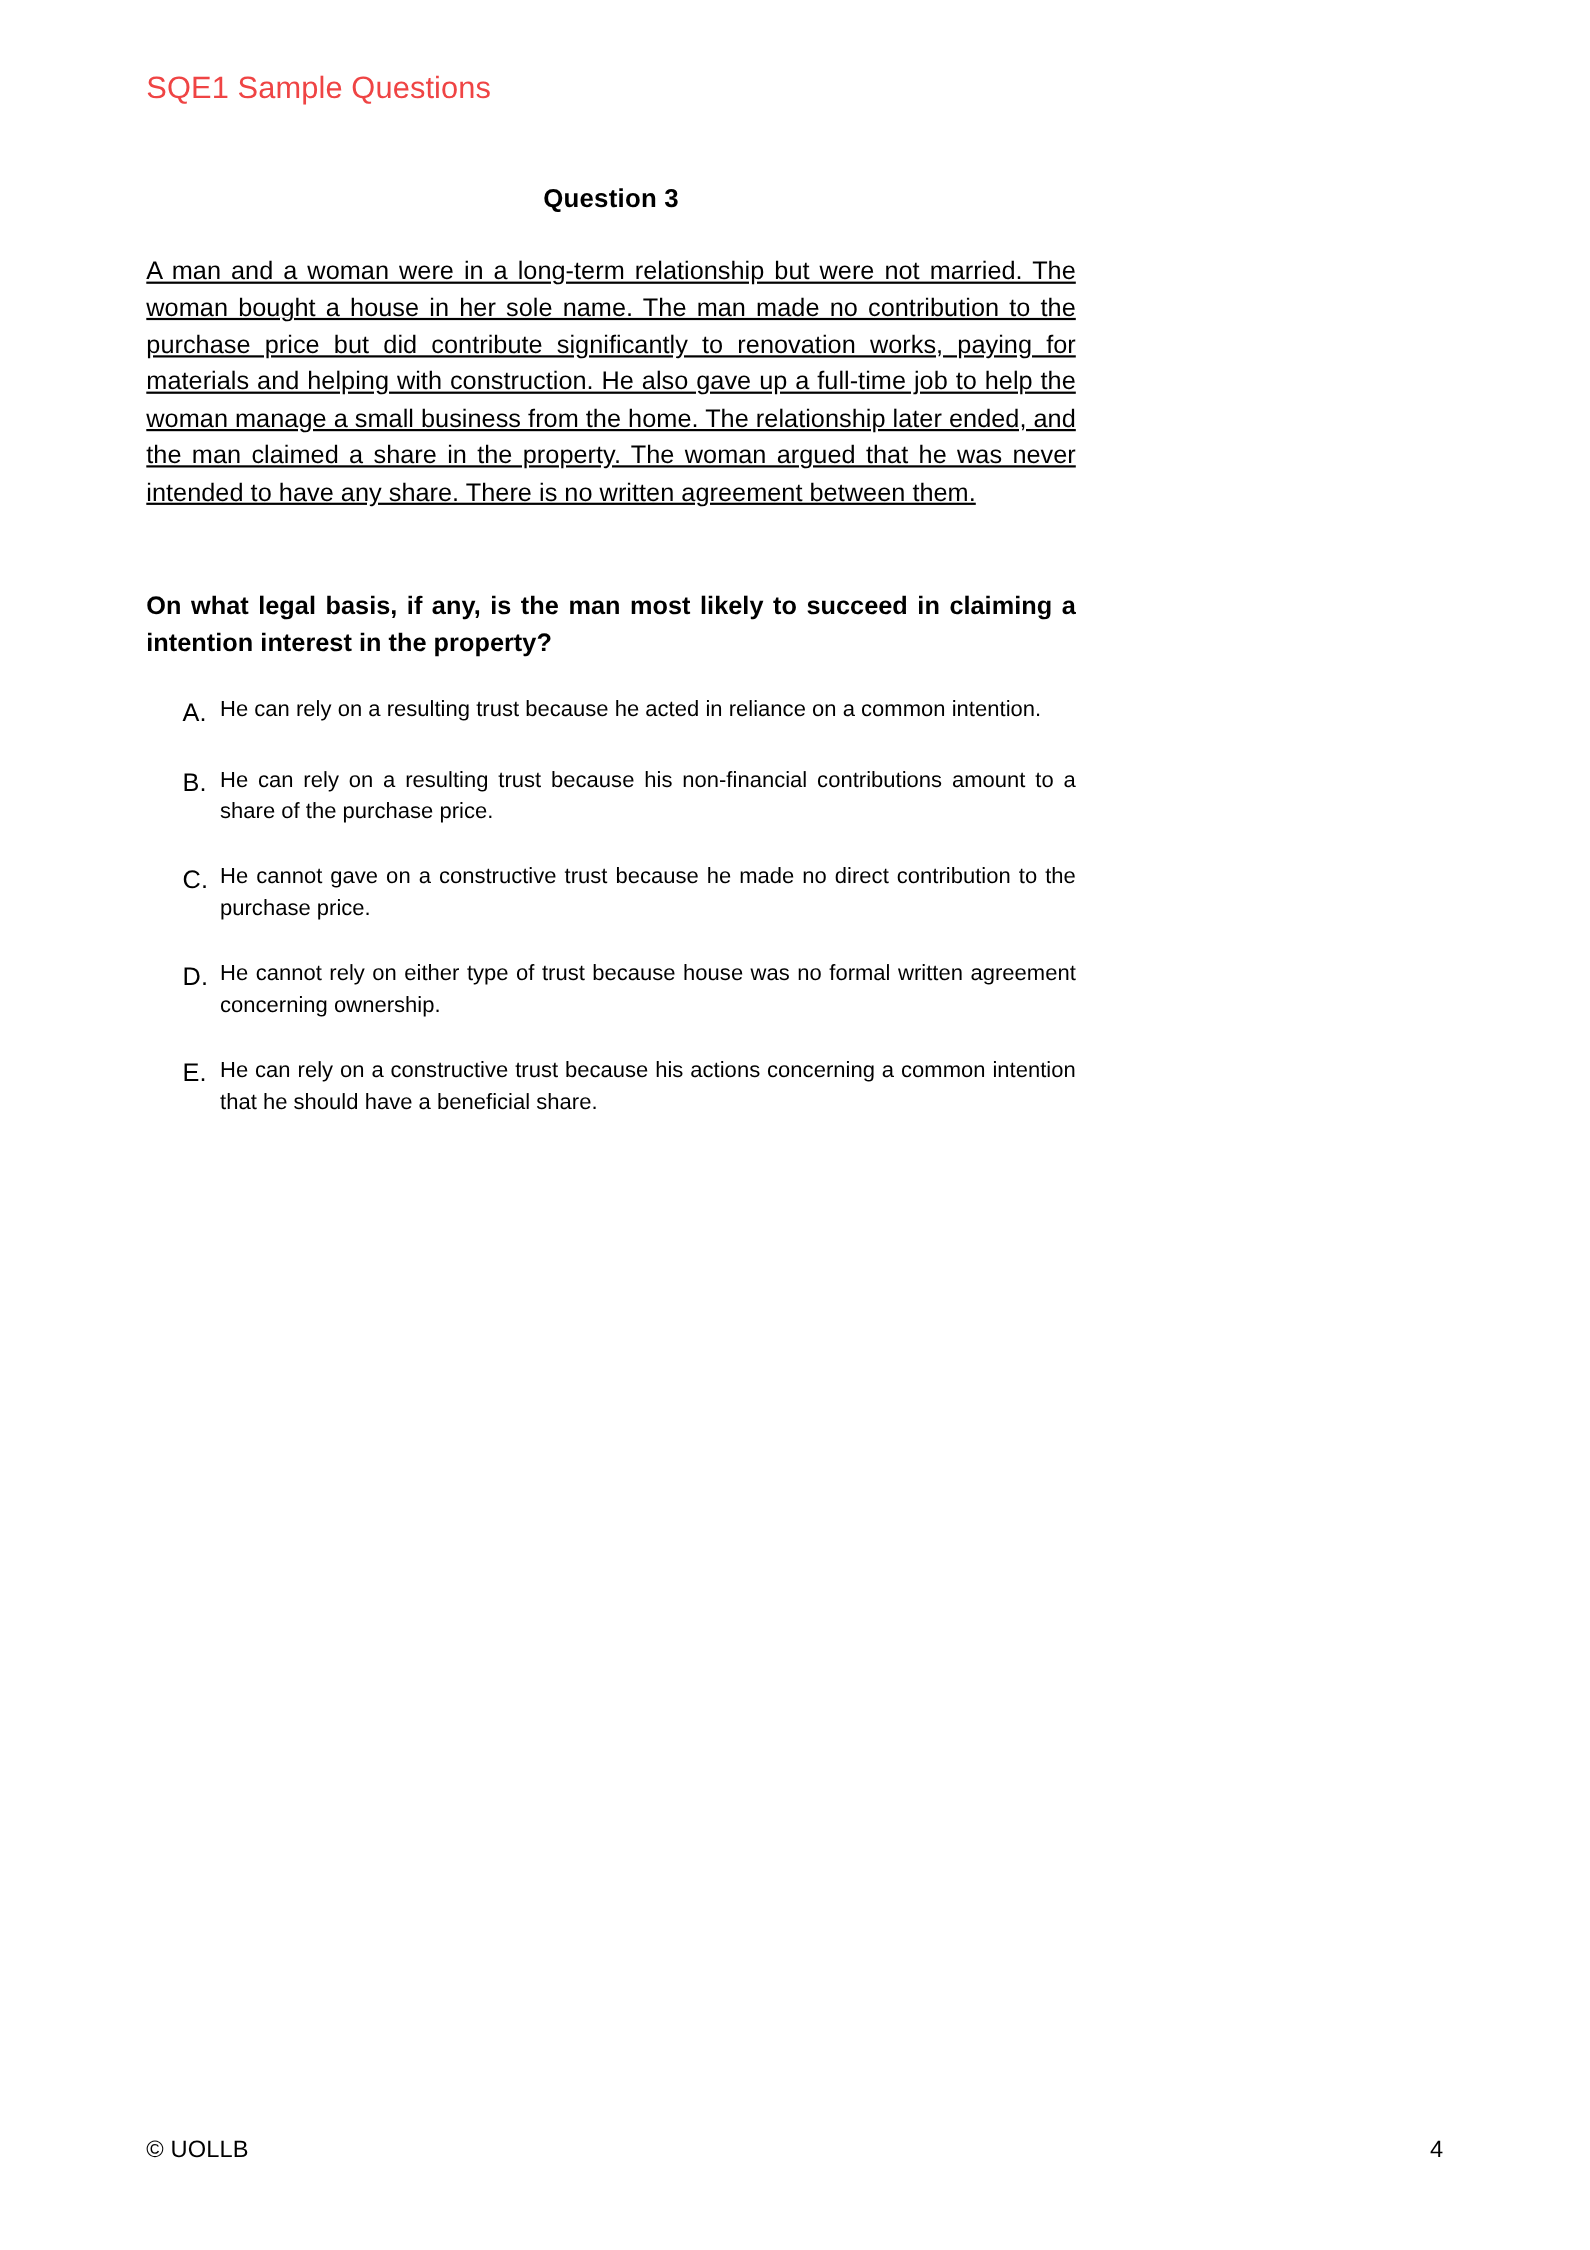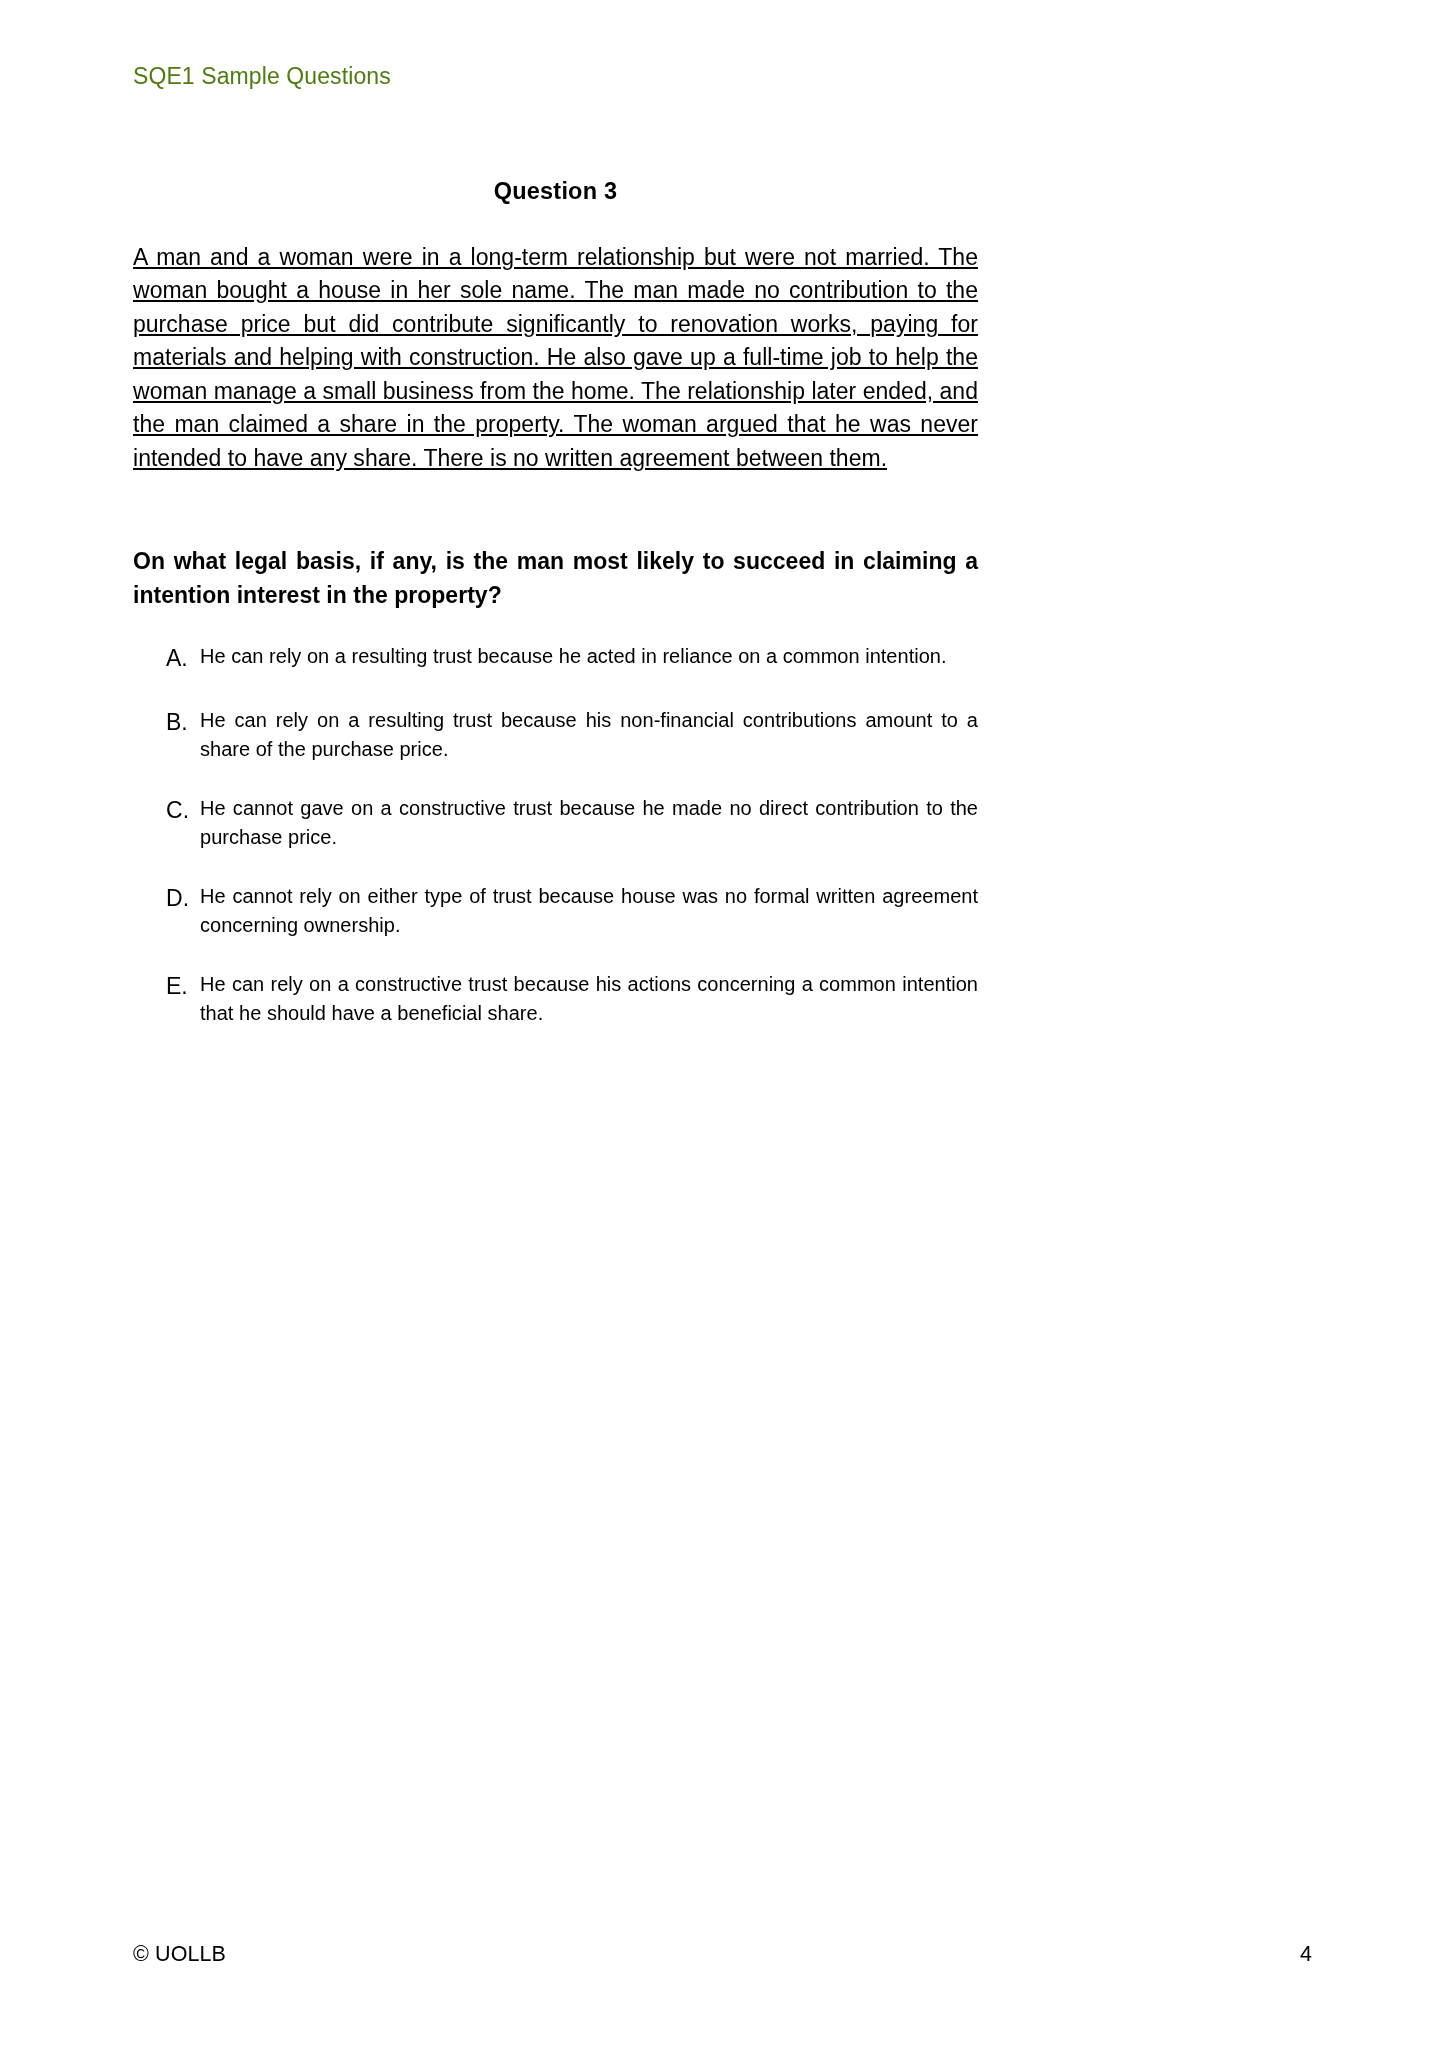--- a/index.html
+++ b/index.html
@@ -16,29 +16,29 @@
     width: 1445px;
     height: 2045px;
     background: #ffffff;
     box-sizing: border-box;
     overflow: hidden;
   }
   .running-header {
     position: absolute;
     left: 133px;
     top: 62px;
-    font-size: 23px;
+    font-size: 28px;
     line-height: 1.25;
     letter-spacing: 0.1px;
-    color: #4d7c0f;
+    color: #ef4444;
   }
   .content {
     position: absolute;
     left: 133px;
-    top: 178px;
+    top: 167px;
     width: 845px;
   }
   .question-title {
     text-align: center;
     font-weight: bold;
     font-size: 23.5px;
     letter-spacing: 0.2px;
     margin: 0 0 36px 0;
   }
   .scenario {

